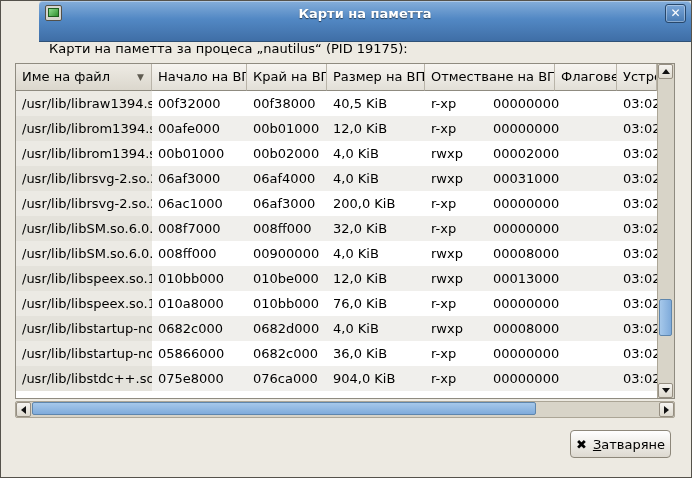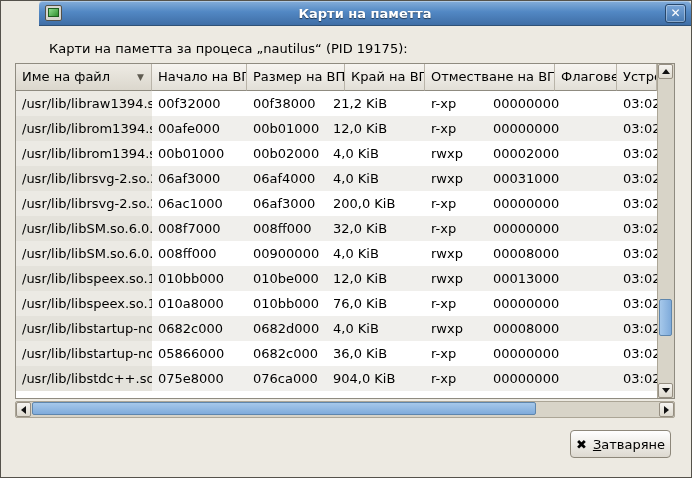--- a/index.html
+++ b/index.html
@@ -3,21 +3,21 @@
 <meta charset="utf-8">
 <style>
   * { margin:0; padding:0; box-sizing:border-box; }
   html,body { background:#c8c5bd; font-family:"DejaVu Sans", sans-serif; }
   .window {
     position:relative; width:692px; height:478px;
     background:#edeae2; border:1px solid #55524b; overflow:hidden;
   }
   
   .titlebar {
-    position:absolute; left:0; top:0; right:0; height:25px;
+    position:absolute; left:0; top:0; right:0; height:41px;
     background:linear-gradient(#85aeda, #5288c4 45%, #3f6ea6);
     border-bottom:1px solid #2f5176; border-radius:4px 4px 0 0;
     box-shadow:inset 0 1px 0 rgba(255,255,255,.35);
     margin-left:38px;
   }
   .win-icon {
     position:absolute; left:6px; top:4px; width:17px; height:16px;
     background:#d7d5cf; border:1px solid #52504a; border-radius:2px;
   }
   .win-icon::after {
@@ -122,32 +122,32 @@
     <span class="title">Карти на паметта</span>
     <span class="tb-close"><span>✕</span></span>
   </div>
 
   <div class="subtitle">Карти на паметта за процеса „nautilus“ (PID 19175):</div>
 
   <div class="treeview">
     <div class="thead" id="thead">
         <div class="th c0 sorted"><span>Име на файл</span><span class="sort-arrow">▼</span></div>
         <div class="th c1"><span>Начало на ВП</span></div>
+        <div class="th c2"><span>Край на ВП</span></div>
         <div class="th c3"><span>Размер на ВП</span></div>
-        <div class="th c2"><span>Край на ВП</span></div>
         <div class="th c5"><span>Отместване на ВП</span></div>
         <div class="th c4"><span>Флагове</span></div>
         <div class="th c6"><span>Устрой</span></div>
       </div>
     <div class="tbody" id="tbody">
         <div class="tr">
           <div class="td c0 first">/usr/lib/libraw1394.so</div>
           <div class="td c1">00f32000</div>
           <div class="td c2">00f38000</div>
-          <div class="td c3">21,2 KiB</div>
+          <div class="td c3">40,5 KiB</div>
           <div class="td c4">r-xp</div>
           <div class="td c5">00000000</div>
           <div class="td c6">03:02</div>
         </div>
         <div class="tr alt">
           <div class="td c0 first">/usr/lib/librom1394.so</div>
           <div class="td c1">00afe000</div>
           <div class="td c2">00b01000</div>
           <div class="td c3">12,0 KiB</div>
           <div class="td c4">r-xp</div>

